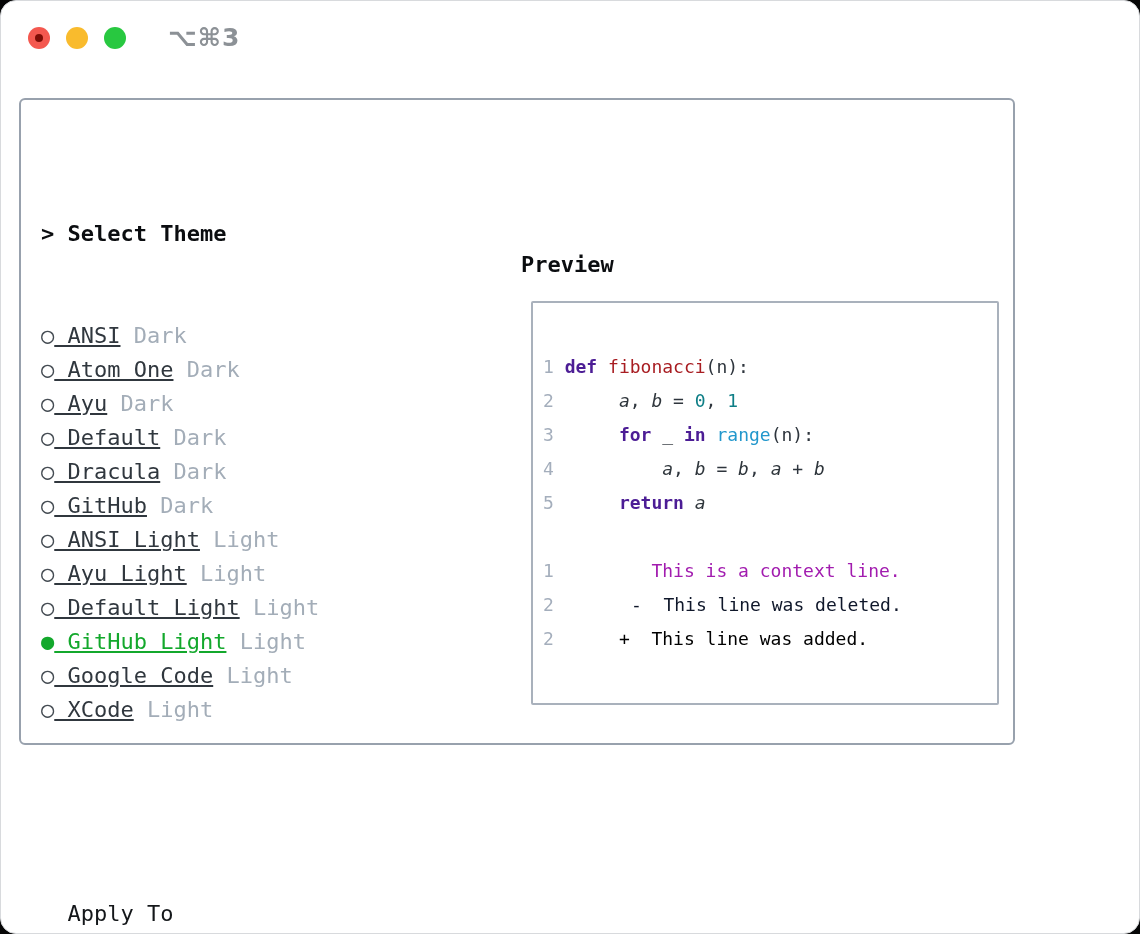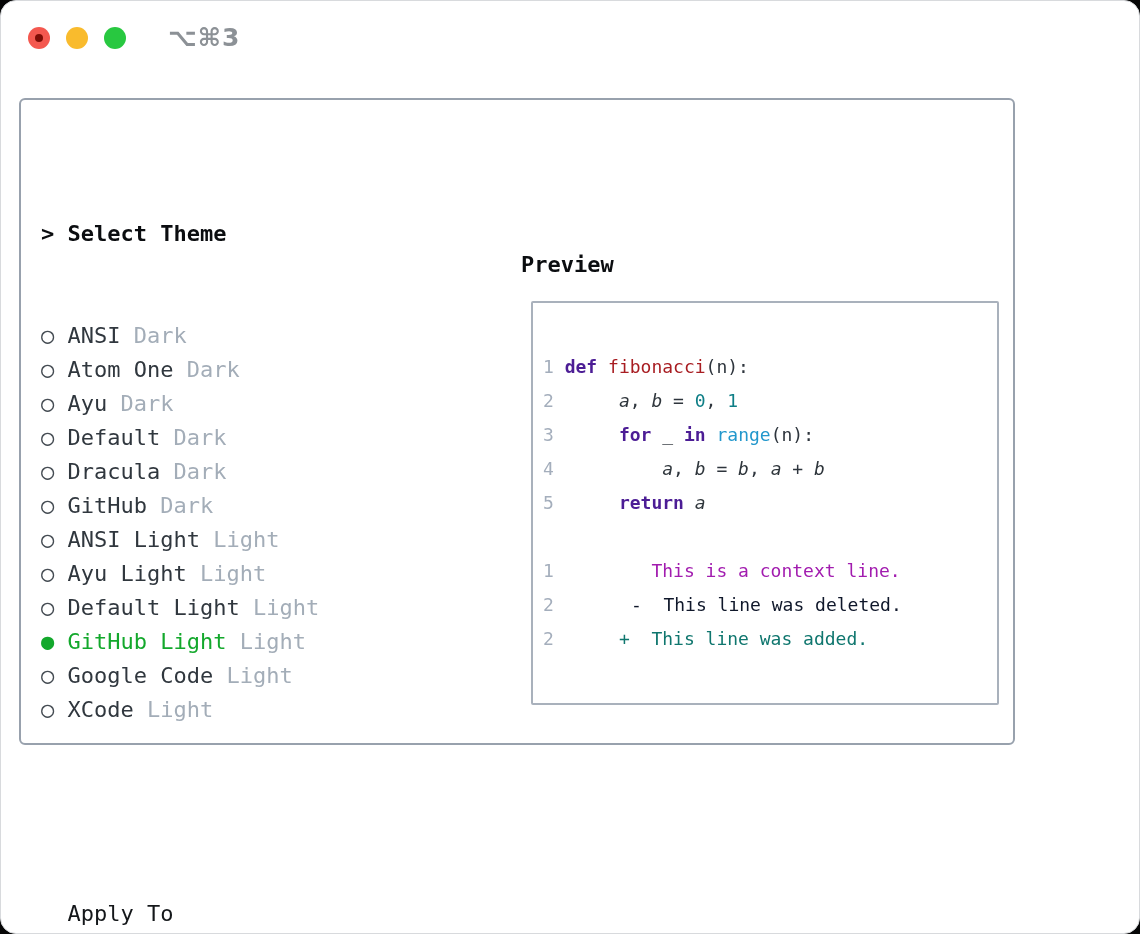--- a/index.html
+++ b/index.html
@@ -37,21 +37,21 @@
   
   .left-col {
     position: absolute; left: 20px; top: 49px;
     font-size: 22px; line-height: 34px; white-space: pre; color: #30373e;
   }
   .row { height: 34px; white-space: pre; }
   .gap { height: 34px; }
   .hdr { font-weight: bold; color: #0b0d10; }
   .bullet { color: #454c53; }
   .bullet.sel { color: #13a82c; }
-  .t-name { color: #30373e; }
+  .t-name { color: #30373e; text-decoration: underline; }
   .t-name.sel { color: #13a82c; }
   .t-variant { color: #a3adb8; }
   .apply-label { color: #14171a; margin-left: 2ch; }
 
   
   .preview-title {
     position: absolute; left: 500px; top: 148px; height: 34px; line-height: 34px;
     font-size: 22px; font-weight: bold; color: #0b0d10;
   }
   .preview-box {
@@ -65,21 +65,21 @@
   .code .line { height: 34px; white-space: pre; }
   .seg-ln  { color: #a4aebc; }
   .seg-pl  { color: #2e353d; }
   .seg-kw  { color: #4c1d95; font-weight: bold; }
   .seg-fn  { color: #a81d22; }
   .seg-num { color: #0e7e86; }
   .seg-bi  { color: #2297cc; }
   .seg-var { color: #2f363c; font-style: italic; }
   .seg-ctx { color: #a21caf; }
   .seg-del { color: #0f172a; margin-left: 12px; }
-  .seg-add { color: #0f766e; }
+  .seg-add { color: #000000; }
 </style>
 </head>
 <body>
 
 <div class="window">
 
   <div class="titlebar">
     <div class="light light-red">
       <div class="dot"></div>
     </div>

